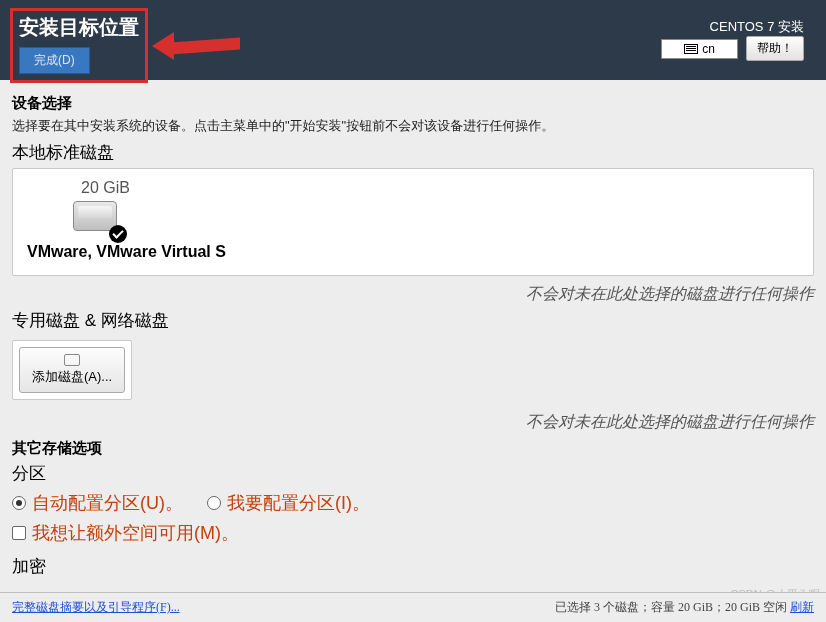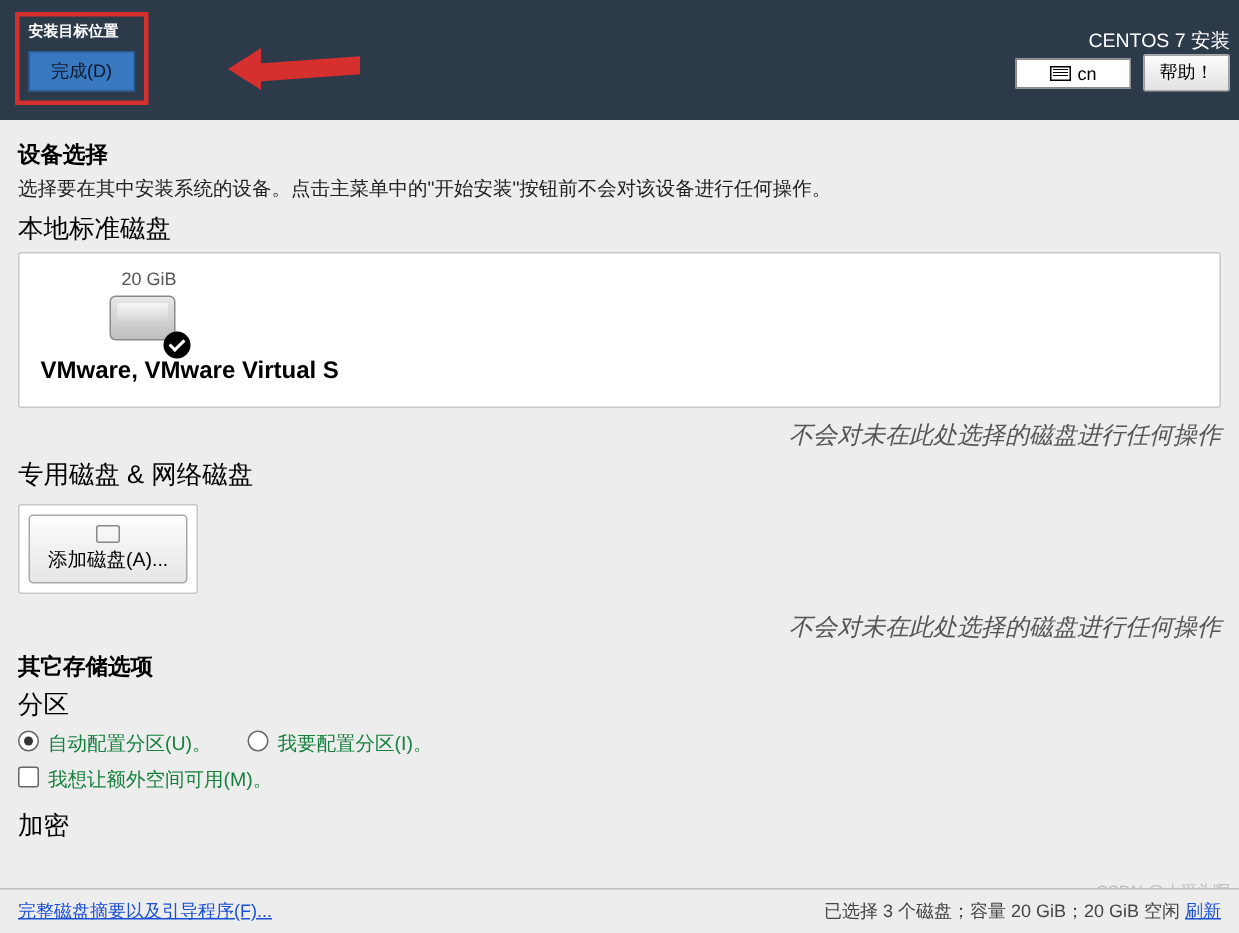--- a/index.html
+++ b/index.html
@@ -1,64 +1,64 @@
 <!DOCTYPE html>
 <html><head>
 <meta charset="utf-8">
 <style>
 * { margin: 0; padding: 0; box-sizing: border-box; }
 body { font-family: "Microsoft YaHei", sans-serif; font-size: 13px; background: #ededed; width: 826px; height: 622px; overflow: hidden; position: relative; }
 
 
 .header { background: #2d3a4a; height: 80px; color: #fff; position: relative; padding: 8px 10px; }
 .header-box { border: 3px solid #d6302e; padding: 3px 6px 6px 6px; display: inline-block; }
-.header-title { font-size: 10px; font-weight: bold; color: #fff; margin-bottom: 6px; }
-.done-btn { background: #3878c0; color: #0f172a; border: 1px solid #2a5a90; padding: 4px 14px; font-size: 12px; cursor: pointer; }
-.header-right { position: absolute; right: 6px; top: 18px; text-align: right; }
+.header-title { font-size: 20px; font-weight: bold; color: #fff; margin-bottom: 6px; }
+.done-btn { background: #3878c0; color: #e5e5e5; border: 1px solid #2a5a90; padding: 4px 14px; font-size: 12px; cursor: pointer; }
+.header-right { position: absolute; right: 22px; top: 18px; text-align: right; }
 .header-right-row { display: flex; align-items: center; gap: 8px; justify-content: flex-end; }
 .keyboard-indicator { background: #fff; color: #000; padding: 2px 22px; font-size: 12px; display: inline-flex; align-items: center; gap: 4px; border: 1px solid #888; }
 .keyboard-icon { display: inline-block; width: 14px; height: 10px; border: 1px solid #000; position: relative; }
 .keyboard-icon::before { content: ""; position: absolute; inset: 1px; background: repeating-linear-gradient(to bottom, #000 0 1px, transparent 1px 2px); }
 .help-btn { background: linear-gradient(#fdfdfd,#e2e2e2); border: 1px solid #aaa; padding: 3px 10px; font-size: 12px; cursor: pointer; border-radius: 2px; }
 
 
 .arrow-wrap { position: absolute; left: 170px; top: 40px; pointer-events: none; }
 .arrow-line { width: 70px; height: 12px; background: #d6302e; transform: skewY(-4deg); }
 .arrow-head { position: absolute; left: -18px; top: -8px; width: 0; height: 0; border-right: 22px solid #d6302e; border-top: 14px solid transparent; border-bottom: 14px solid transparent; }
 
 
 .content { padding: 8px 12px; }
 .section-title { font-size: 15px; font-weight: bold; margin: 6px 0 4px 0; }
 .section-desc { font-size: 13px; color: #222; margin-bottom: 6px; }
 .sub-label { font-size: 17px; font-weight: normal; margin: 4px 0; }
 
 .disk-area { background: #fff; border: 1px solid #c9c9c9; border-radius: 2px; padding: 10px 14px 14px 14px; margin: 4px 0 4px 0; }
 .disk-item { text-align: left; display: inline-block; }
-.disk-size { color: #555; font-size: 12px; margin-left: 54px; margin-bottom: 2px; }
+.disk-size { color: #555; font-size: 16px; margin-left: 54px; margin-bottom: 2px; }
 .disk-icon-wrap { position: relative; width: 48px; height: 36px; margin: 4px 0 4px 46px; }
 .disk-icon { width: 44px; height: 30px; background: linear-gradient(#e8e8e8,#bfbfbf); border: 1px solid #8a8a8a; border-radius: 4px; position: relative; }
 .disk-icon::after { content:""; position:absolute; top:4px; left:4px; right:4px; height:12px; background: linear-gradient(#f6f6f6,#d6d6d6); border-radius:2px; }
 .check-badge { position: absolute; right: -6px; bottom: -6px; width: 18px; height: 18px; background: #000; border-radius: 50%; }
 .check-badge::after { content:""; position:absolute; left:4px; top:5px; width:8px; height:4px; border-left:2px solid #fff; border-bottom:2px solid #fff; transform: rotate(-45deg); }
 .disk-name { font-size: 16px; font-weight: bold; margin-top: 6px; }
 .disk-sub { font-size: 12px; color: #555; margin-top: 2px; }
 
 .hint-right { text-align: right; font-size: 16px; font-style: italic; color: #555; margin: 8px 0 4px 0; }
 
 .add-disk-box { background: #fff; border: 1px solid #c9c9c9; border-radius: 2px; padding: 6px; display: inline-block; margin: 4px 0; }
 .add-disk-btn { background: linear-gradient(#fdfdfd,#e5e5e5); border: 1px solid #a9a9a9; border-radius: 3px; padding: 6px 12px; cursor: pointer; text-align: center; }
 .add-disk-btn .plus-icon { display: block; width: 16px; height: 12px; margin: 0 auto 2px auto; border: 1px solid #888; border-radius: 2px; position: relative; }
 
 .radio-row { display: flex; gap: 24px; align-items: center; margin: 6px 0; }
-.radio-item, .check-item { display: flex; gap: 6px; font-size: 13px; color: #15803d; }
+.radio-item, .check-item { display: flex; align-items: center; gap: 6px; font-size: 18px; color: #c2410c; }
 .radio-circle { width: 14px; height: 14px; border: 1px solid #666; border-radius: 50%; display: flex; align-items: center; justify-content: center; background:#fff; }
 .radio-dot { width: 6px; height: 6px; background: #333; border-radius: 50%; }
 .check-box { width: 14px; height: 14px; border: 1px solid #666; border-radius: 2px; background:#fff; }
 
-.bottom-bar { position: absolute; left: 0; right: 0; bottom: 0; border-top: 1px solid #c0c0c0; background: #ededed; padding: 6px 12px; display: flex; justify-content: space-between; align-items: center; font-size: 12px; }
+.bottom-bar { position: absolute; left: 0; right: 0; bottom: 0; border-top: 1px solid #c0c0c0; background: #ededed; padding: 6px 12px; display: flex; justify-content: space-between; align-items: center; font-size: 12px; font-family: Liberation Serif, serif; }
 .link { color: #1a4fd6; text-decoration: underline; cursor: pointer; }
 .bottom-right { color: #444; }
 .bottom-right .link2 { color: #1a4fd6; text-decoration: underline; }
 .watermark { color: #bbb; font-size: 11px; position: absolute; right: 6px; bottom: 20px; pointer-events:none; }
 </style>
 </head>
 <body>
 
 <div class="header">
   <div class="header-box">

